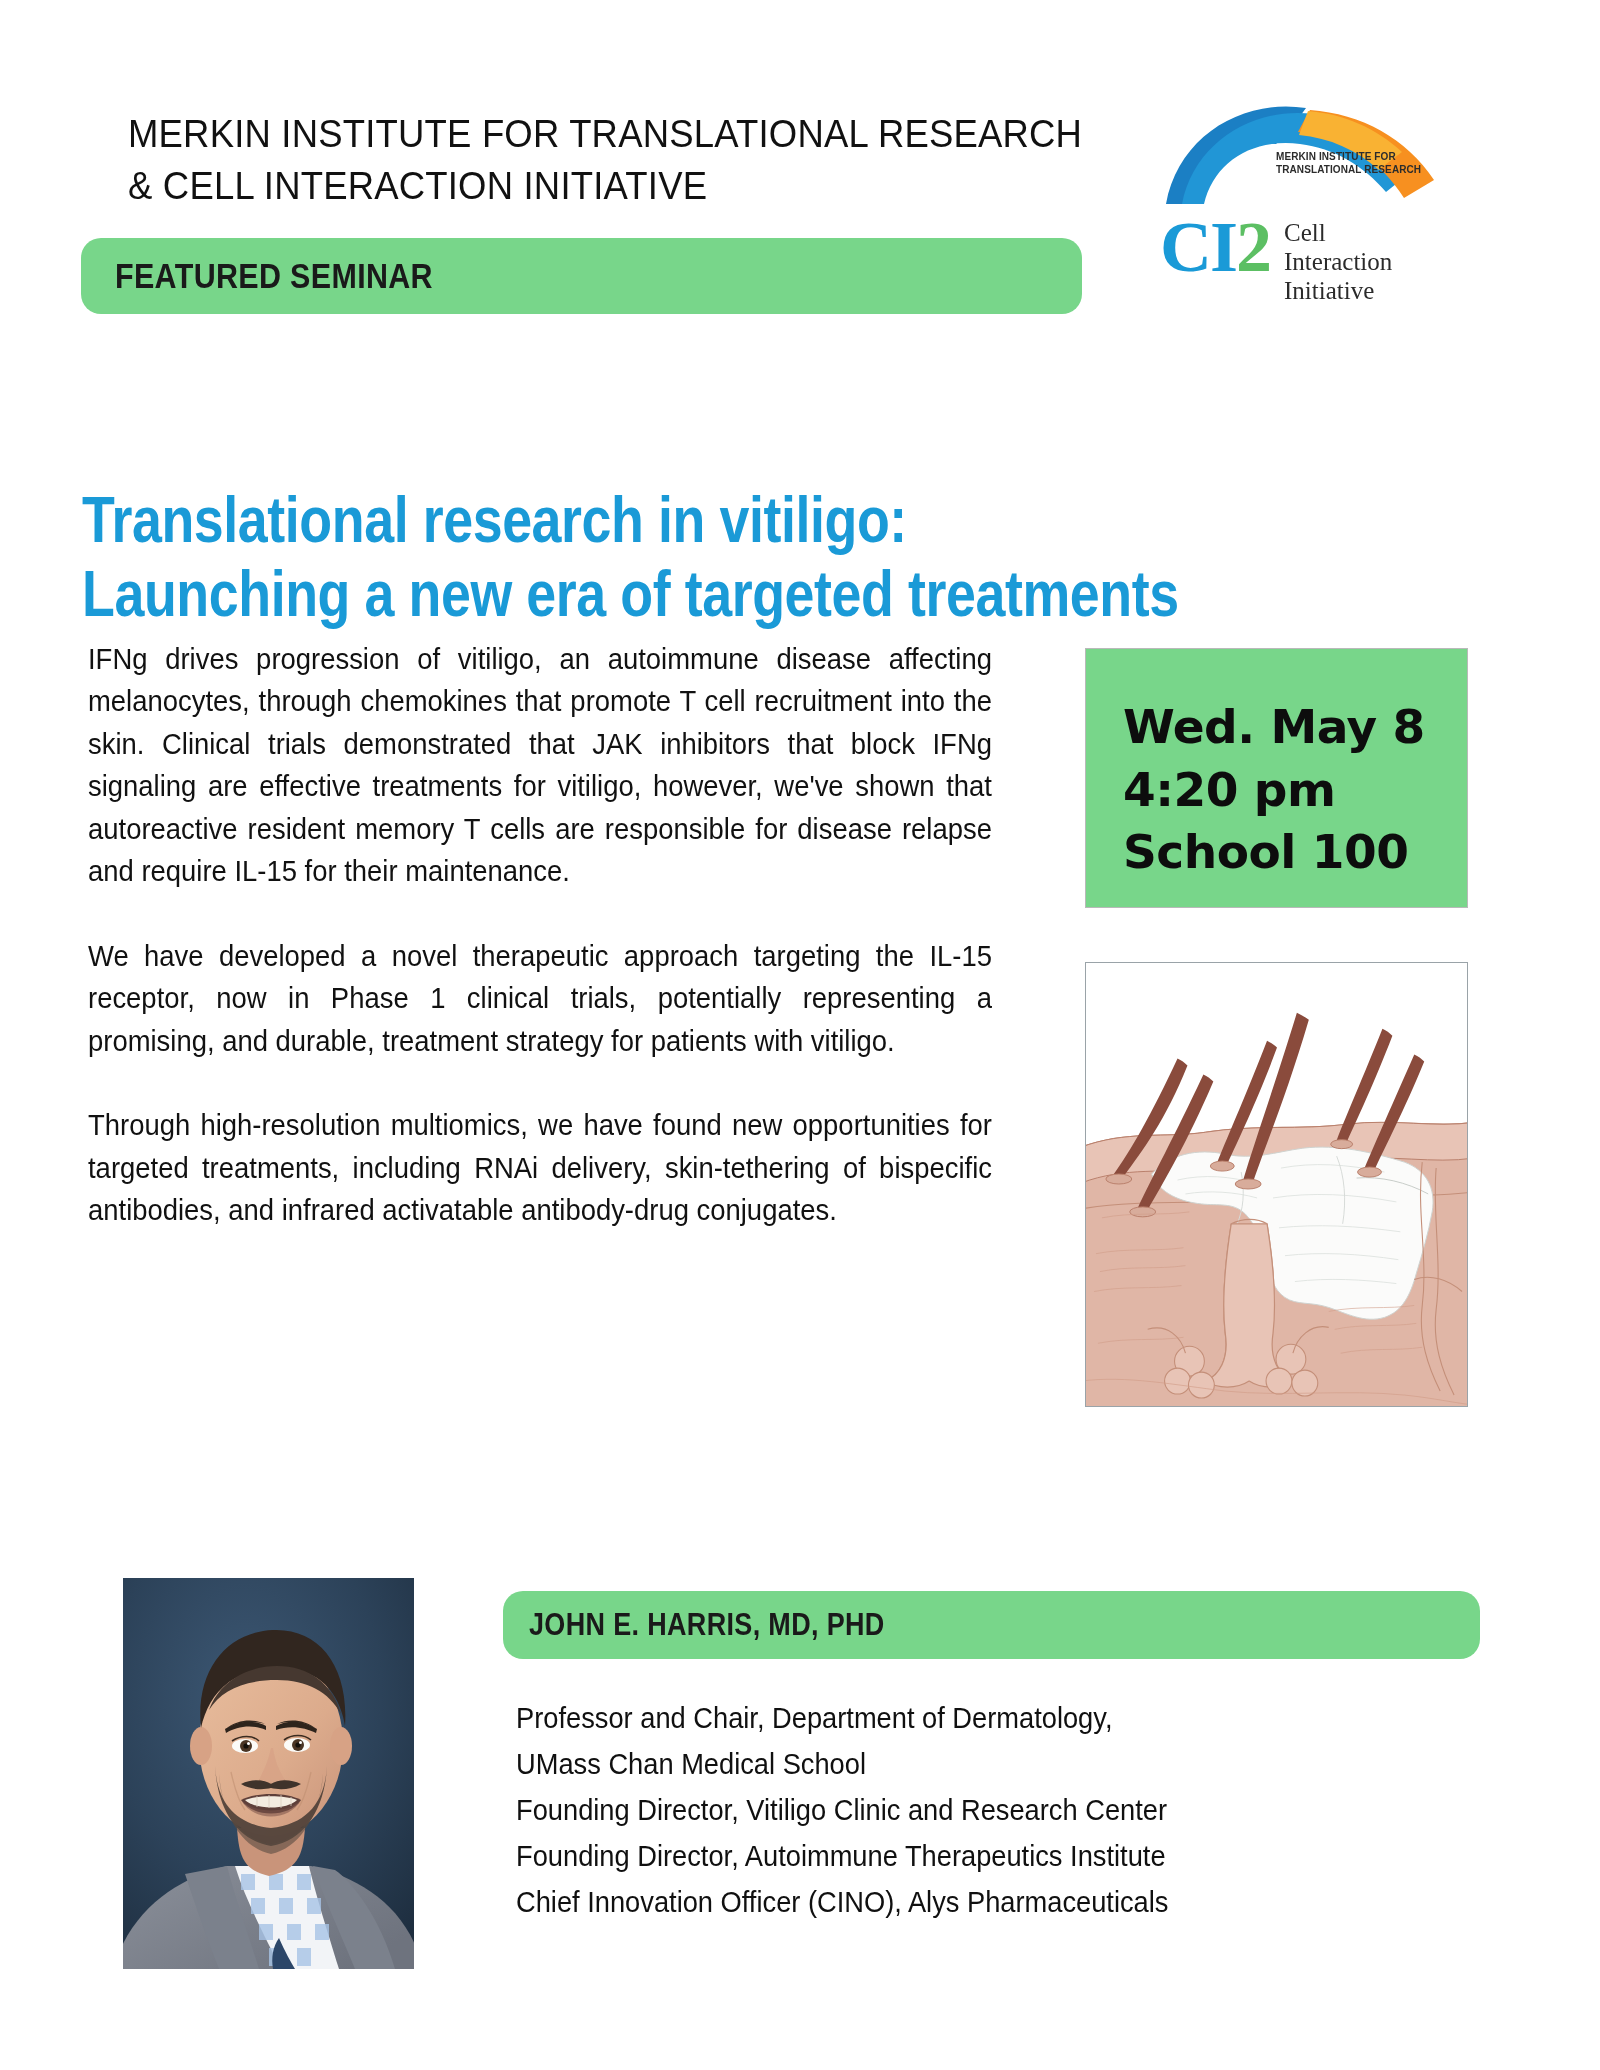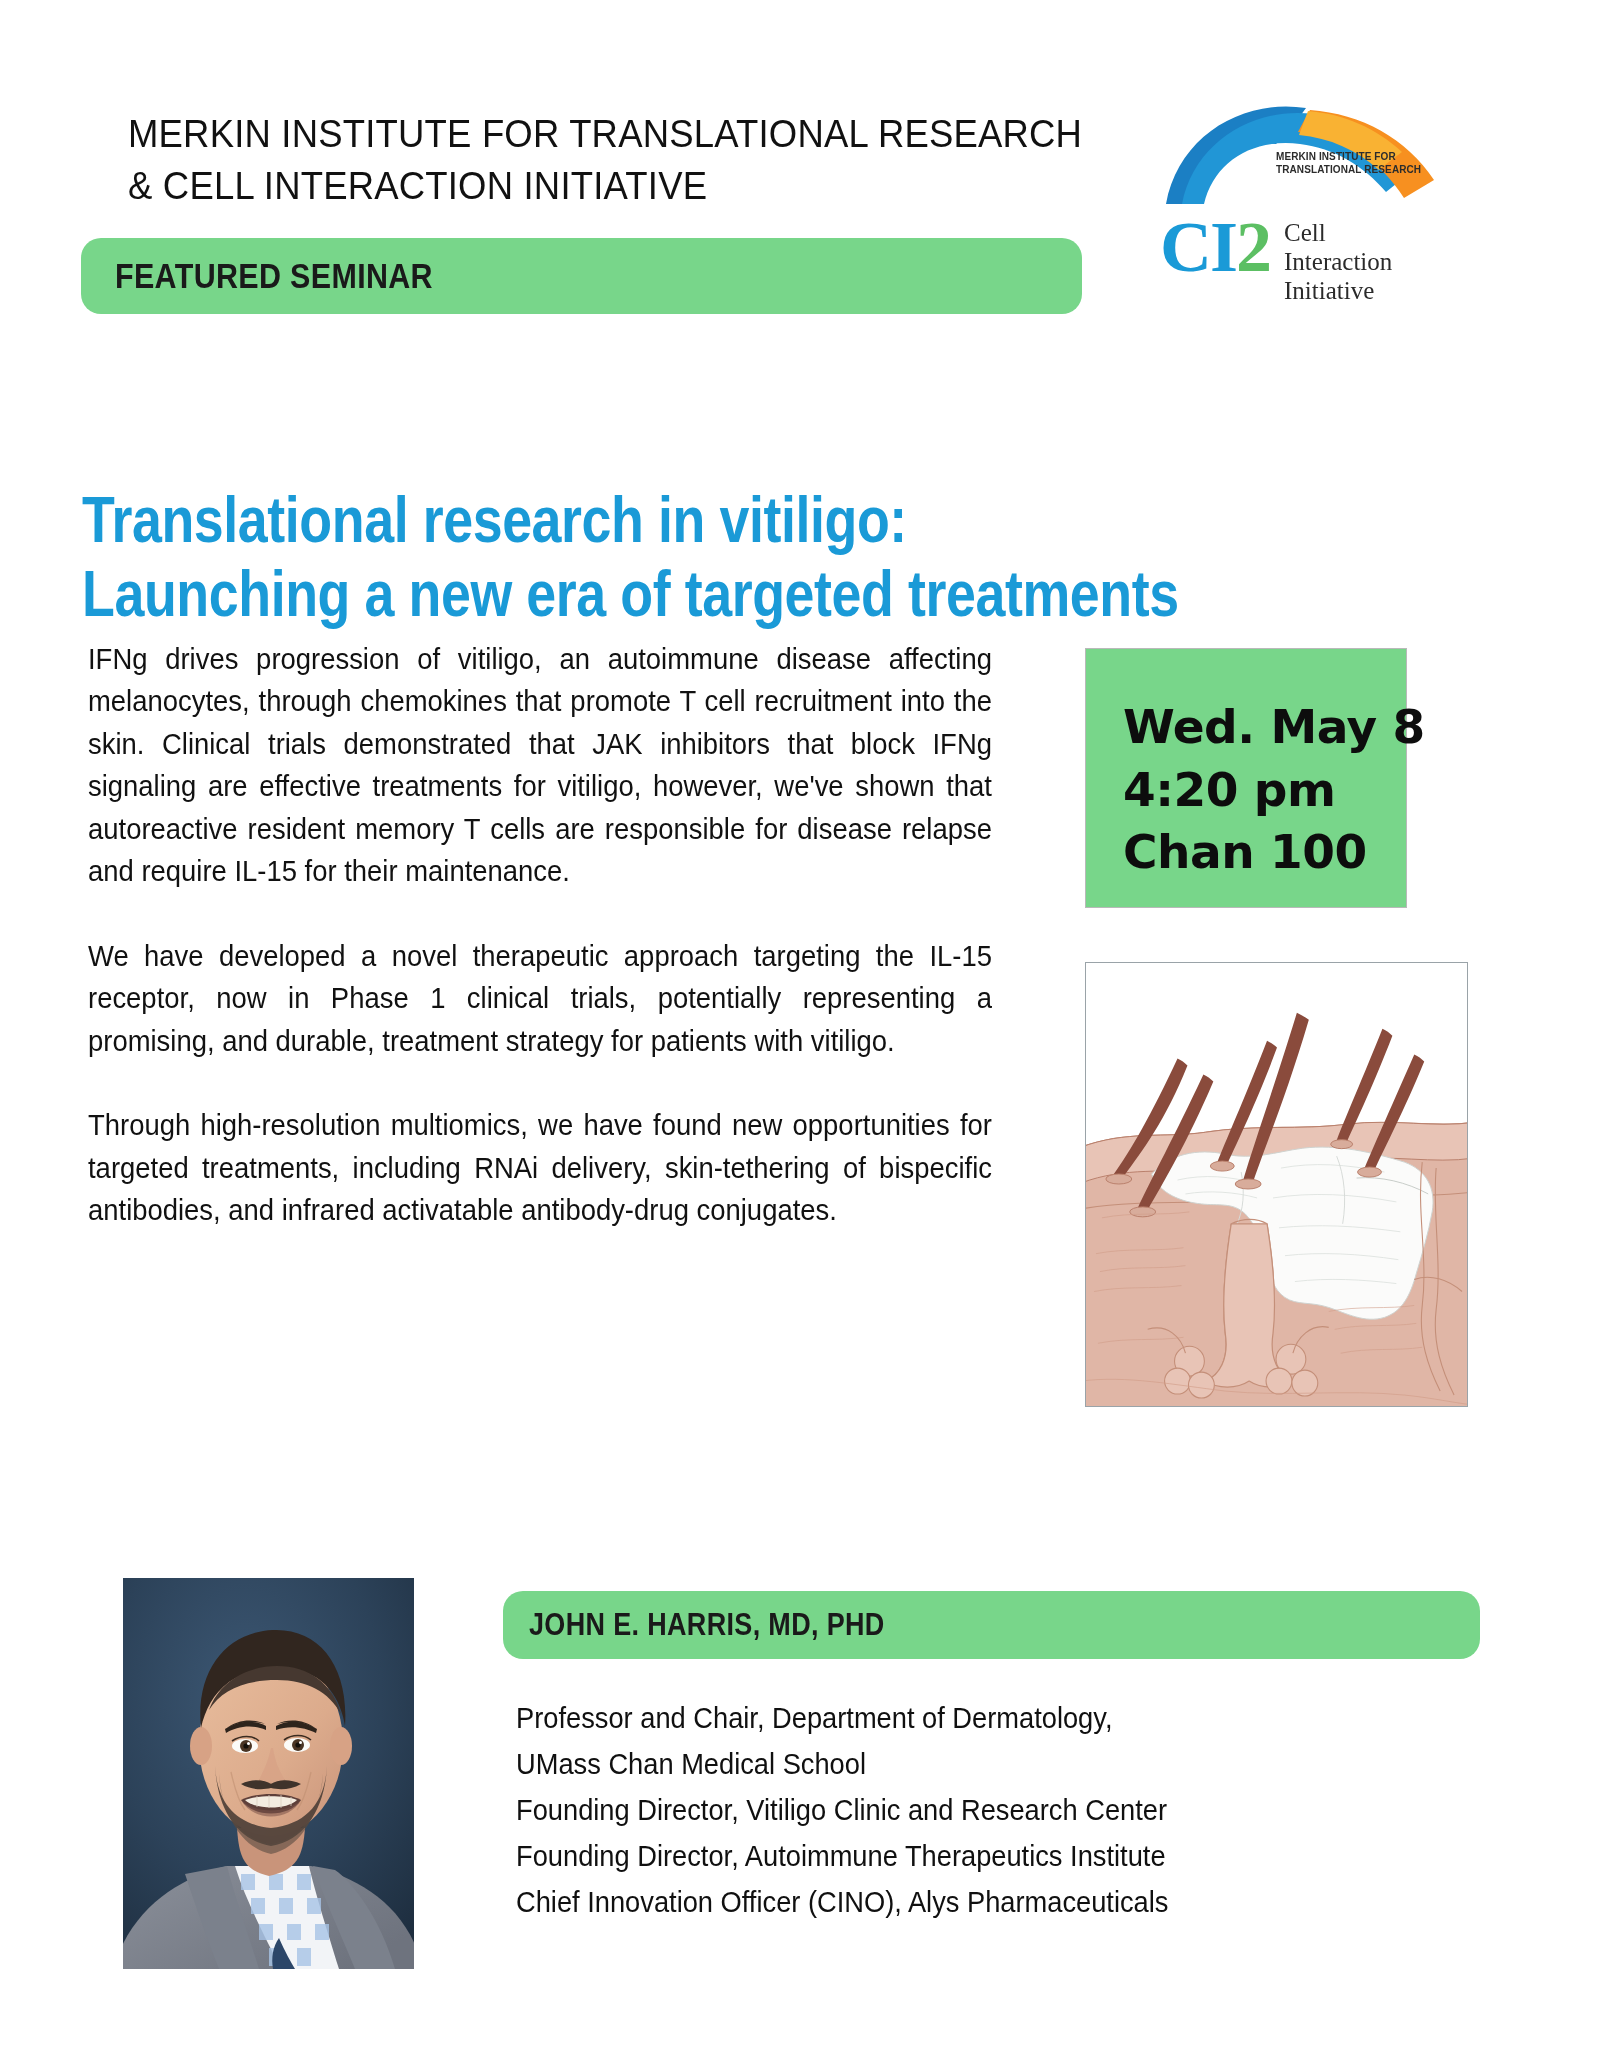--- a/index.html
+++ b/index.html
@@ -160,21 +160,21 @@
     transform-origin: left top;
     width: 972px;
   }
   .abstract p:last-child { margin-bottom: 0; }
 
   
   #date-box {
     position: absolute;
     left: 1085px;
     top: 648px;
-    width: 322px;
+    width: 383px;
     height: 260px;
     background: #78d68a;
     border: 1px solid #b9b9b9;
     box-sizing: border-box;
   }
   .date-lines {
     position: absolute;
     left: 37px;
     top: 47px;
     font-family: "DejaVu Sans", sans-serif;
@@ -277,21 +277,21 @@
 <div class="abstract">
   <p>IFNg drives progression of vitiligo, an autoimmune disease affecting melanocytes, through chemokines that promote T cell recruitment into the skin. Clinical trials demonstrated that JAK inhibitors that block IFNg signaling are effective treatments for vitiligo, however, we've  shown that autoreactive resident memory T cells are responsible for disease relapse and require IL-15 for their maintenance.</p>
   <p>We have developed a novel therapeutic approach targeting the IL-15 receptor, now in Phase 1 clinical trials, potentially representing a promising, and durable, treatment strategy for patients with vitiligo.</p>
   <p>Through high-resolution multiomics, we have found new opportunities for targeted treatments, including RNAi delivery, skin-tethering of bispecific antibodies, and infrared activatable antibody-drug conjugates.</p>
 </div>
 
 <div id="date-box">
   <div class="date-lines">
     <span>Wed. May 8</span>
     <span>4:20 pm</span>
-    <span>Chan 100</span>
+    <span>School 100</span>
   </div>
 </div>
 
 <div id="skin-figure">
   <svg viewBox="0 0 383 445" preserveAspectRatio="none">
     <defs>
       <clipPath id="figclip">
           <rect x="0" y="0" width="383" height="445"></rect>
         </clipPath>
     </defs>

